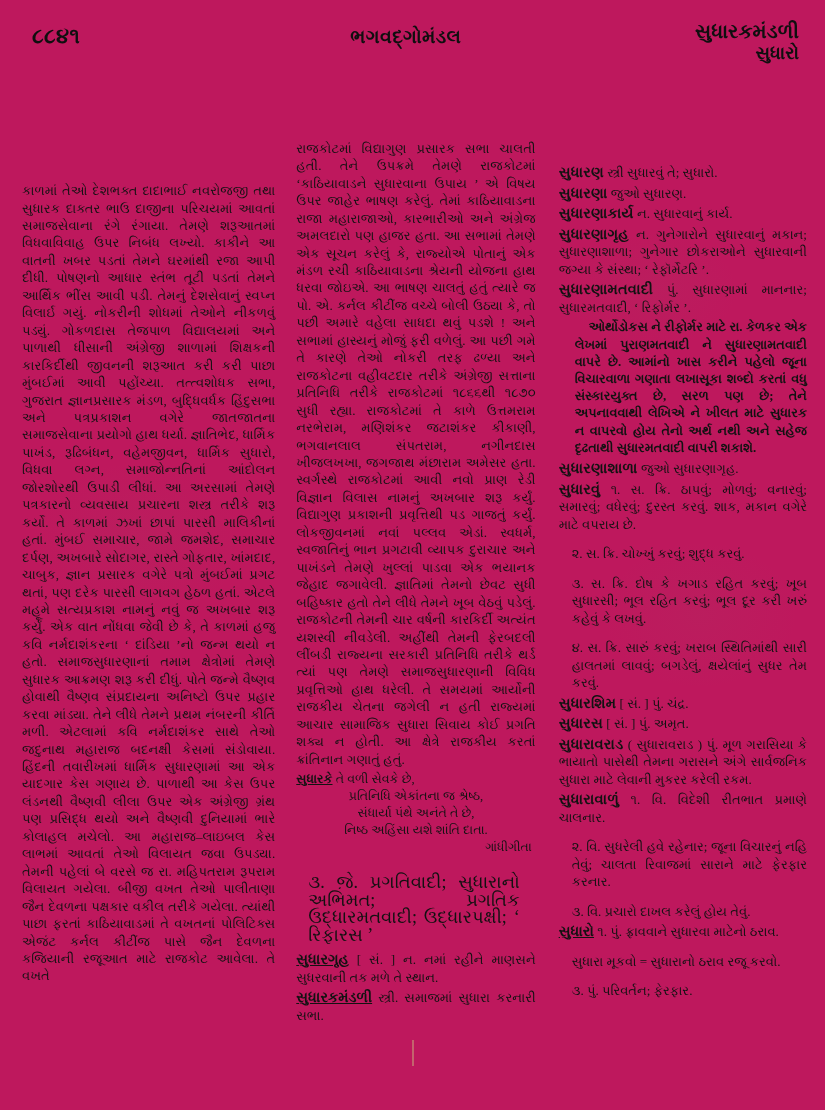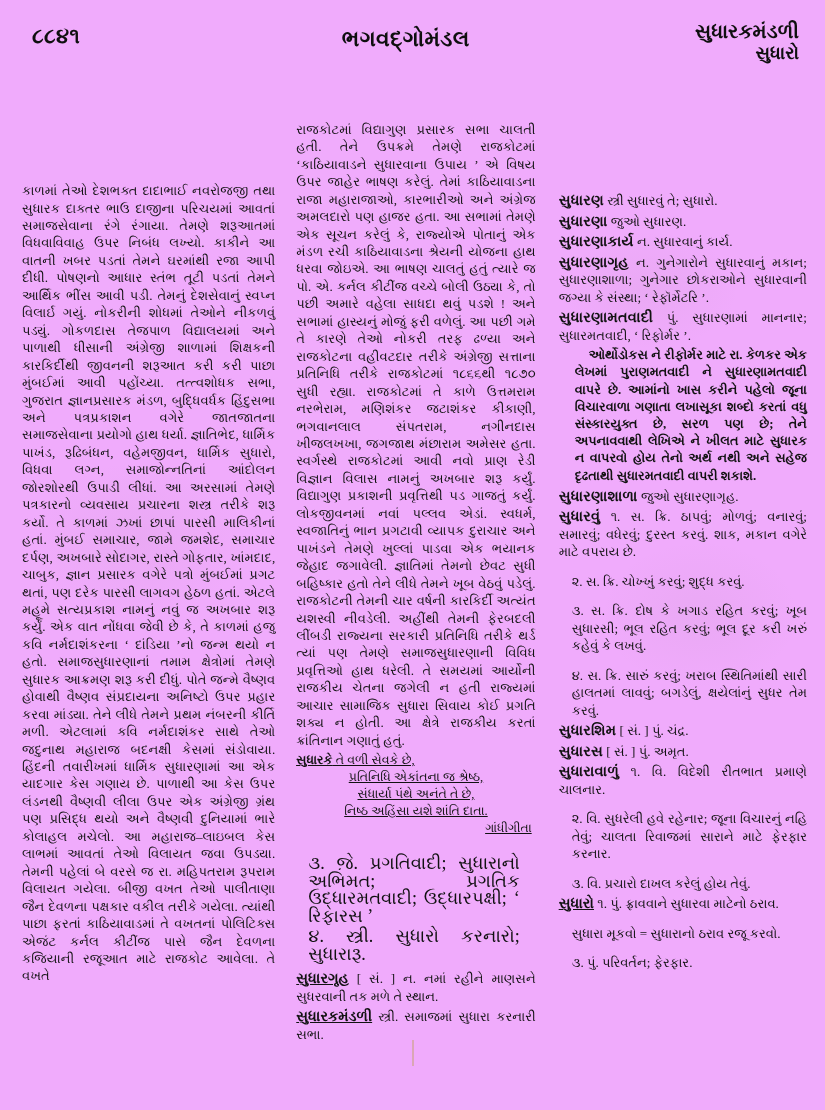--- a/index.html
+++ b/index.html
@@ -15,41 +15,41 @@
     position: relative;
     overflow: hidden;
   }
 
   .page {
     position: relative;
     width: 825px;
     height: 1110px;
     box-sizing: border-box;
     padding: 14px 18px 8px 22px;
-    background: #f0abfc;
+    background: #be185d;
   }
 
   
   .runhead {
     position: relative;
     height: 52px;
     display: flex;
     align-items: flex-start;
     justify-content: space-between;
   }
   .runhead-left {
     font-size: 21px;
     font-weight: bold;
     letter-spacing: 0.5px;
     padding-top: 10px;
     padding-left: 10px;
     color: #0f0f0f;
   }
   .runhead-center {
-    font-size: 22px;
+    font-size: 19px;
     font-weight: bold;
     padding-top: 12px;
     letter-spacing: 0.3px;
     color: #0f0f0f;
     margin-left: 36px;
   }
   .runhead-right {
     text-align: right;
     padding-top: 6px;
     padding-right: 8px;
@@ -98,21 +98,20 @@
     letter-spacing: 0.1px;
   }
 
   
   .verse {
     margin: 3px 0 18px 0;
     font-size: 12.6px;
     line-height: 17px;
     text-align: center;
     color: #121212;
-    text-decoration: underline;
   }
   .verse .vline { display: block; }
   .verse .vline.lead { text-align: left; }
   .verse-attr {
     display: block;
     text-align: right;
     font-size: 12.3px;
     padding-right: 4px;
   }
   .verse-head {
@@ -217,21 +216,20 @@
 
       <div class="verse">
         <span class="vline lead"><span class="verse-head">સુધારકે</span><span> તે વળી સેવકે છે,</span></span>
         <span class="vline">પ્રતિનિધિ એકાંતના જ શ્રેષ્ઠ,</span>
         <span class="vline">સંધાર્યા પંથે અનંતે તે છે,</span>
         <span class="vline">નિષ્ઠ અહિંસા યશે શાંતિ દાતા.</span>
         <span class="verse-attr">ગાંધીગીતા</span>
       </div>
 
       <p class="numlist">૩. જ઼ે. પ્રગતિવાદી; સુધારાનો અભિમત; પ્રગતિક ઉદ્ધારમતવાદી; ઉદ્ધારપક્ષી; ‘ રિફારસ ’</p>
-      <p class="numlist">૪. સ્ત્રી. સુધારો કરનારો; સુધારારૂ.</p>
 
       <p class="entry" style="margin-top:7px;">
         <span class="hw-underline">સુધારગૃહ</span>
         <span>[ સં. ]</span>
         <span>ન.</span>
         <span>નમાં રહીને માણસને સુધરવાની તક મળે તે સ્થાન.</span>
       </p>
 
       <p class="entry">
         <span class="hw-underline">સુધારકમંડળી</span>
@@ -293,20 +291,25 @@
         <span>[ સં. ]</span>
         <span>પું. ચંદ્ર.</span>
       </p>
 
       <p class="entry">
         <span class="hw">સુધારસ</span>
         <span>[ સં. ]</span>
         <span>પું. અમૃત.</span>
       </p>
 
+      <p class="entry">
+        <span class="hw">સુધારાવરાડ</span>
+        <span>( સુધારાવરાડ )</span>
+        <span>પું. મૂળ ગરાસિયા કે ભાયાતો પાસેથી તેમના ગરાસને અંગે સાર્વજનિક સુધારા માટે લેવાની મુકરર કરેલી રકમ.</span>
+      </p>
 
       <p class="entry">
         <span class="hw">સુધારાવાળું</span>
         <span>૧. વિ. વિદેશી રીતભાત પ્રમાણે ચાલનાર.</span>
       </p>
       <p class="sense">૨. વિ. સુધરેલી હવે રહેનાર; જૂના વિચારનું નહિ તેવું; ચાલતા રિવાજમાં સારાને માટે ફેરફાર કરનાર.</p>
       <p class="sense">૩. વિ. પ્રચારો દાખલ કરેલું હોય તેવું.</p>
 
       <p class="entry">
         <span class="hw-underline">સુધારો</span>

